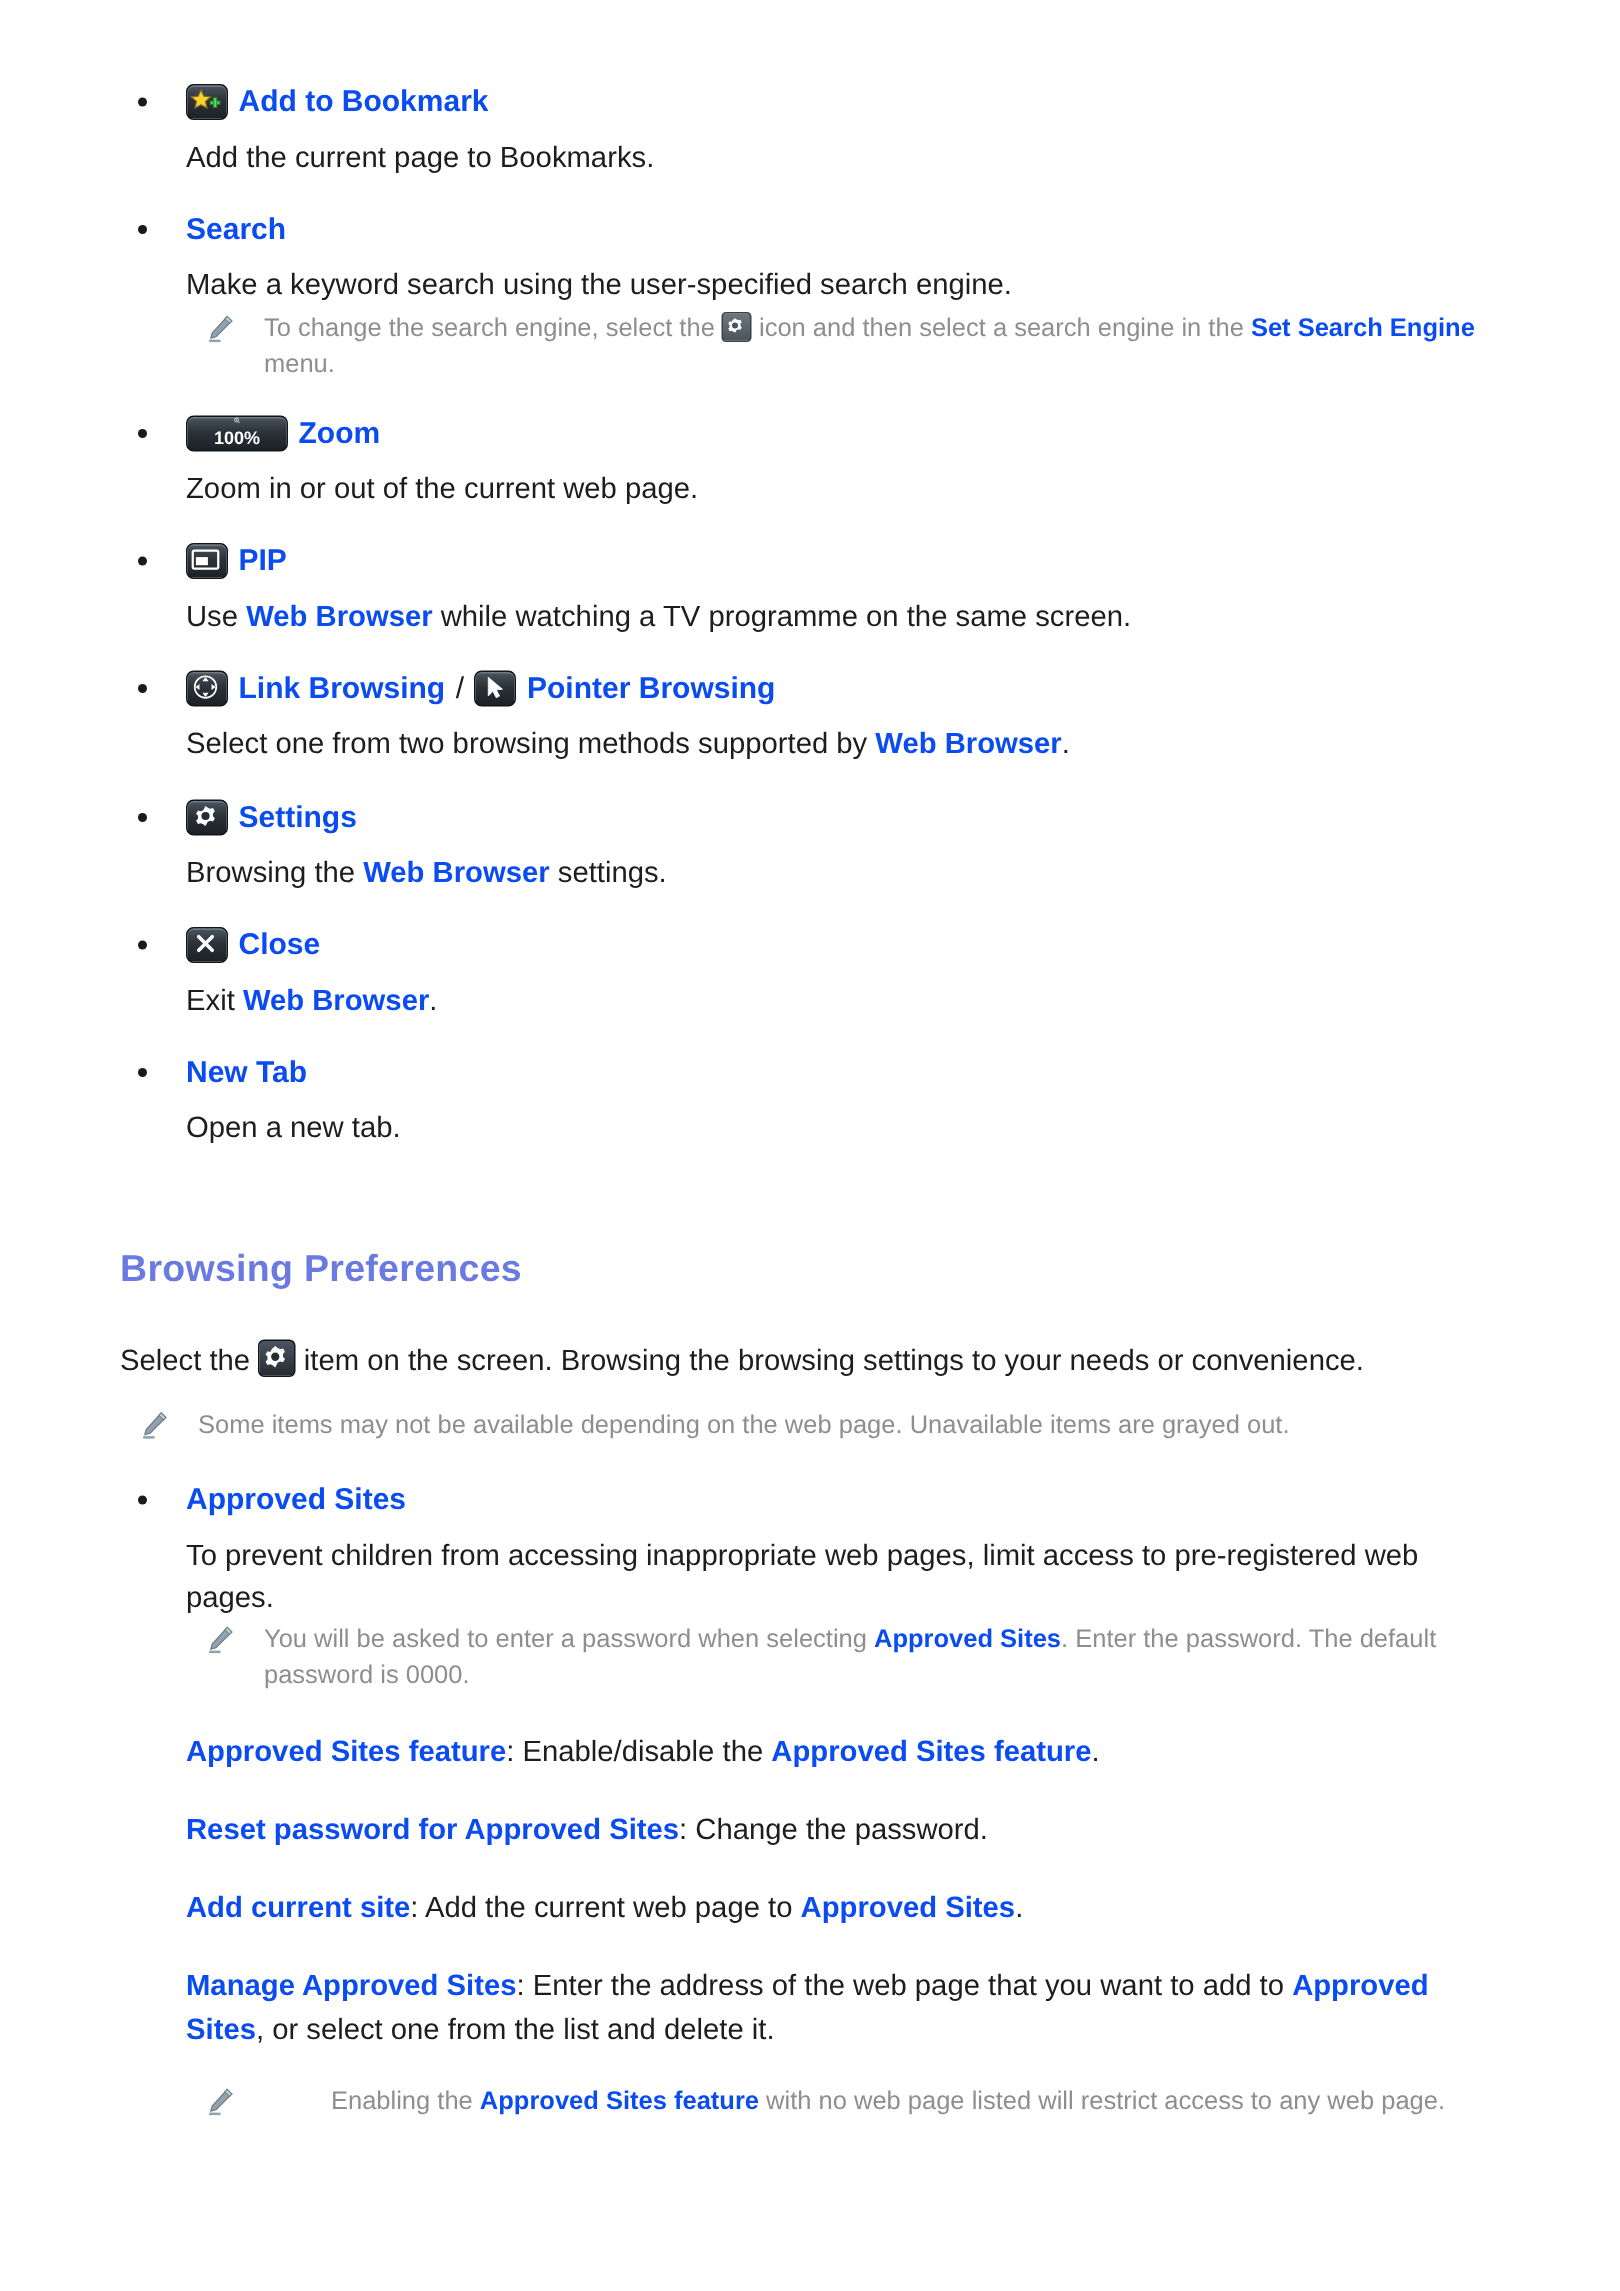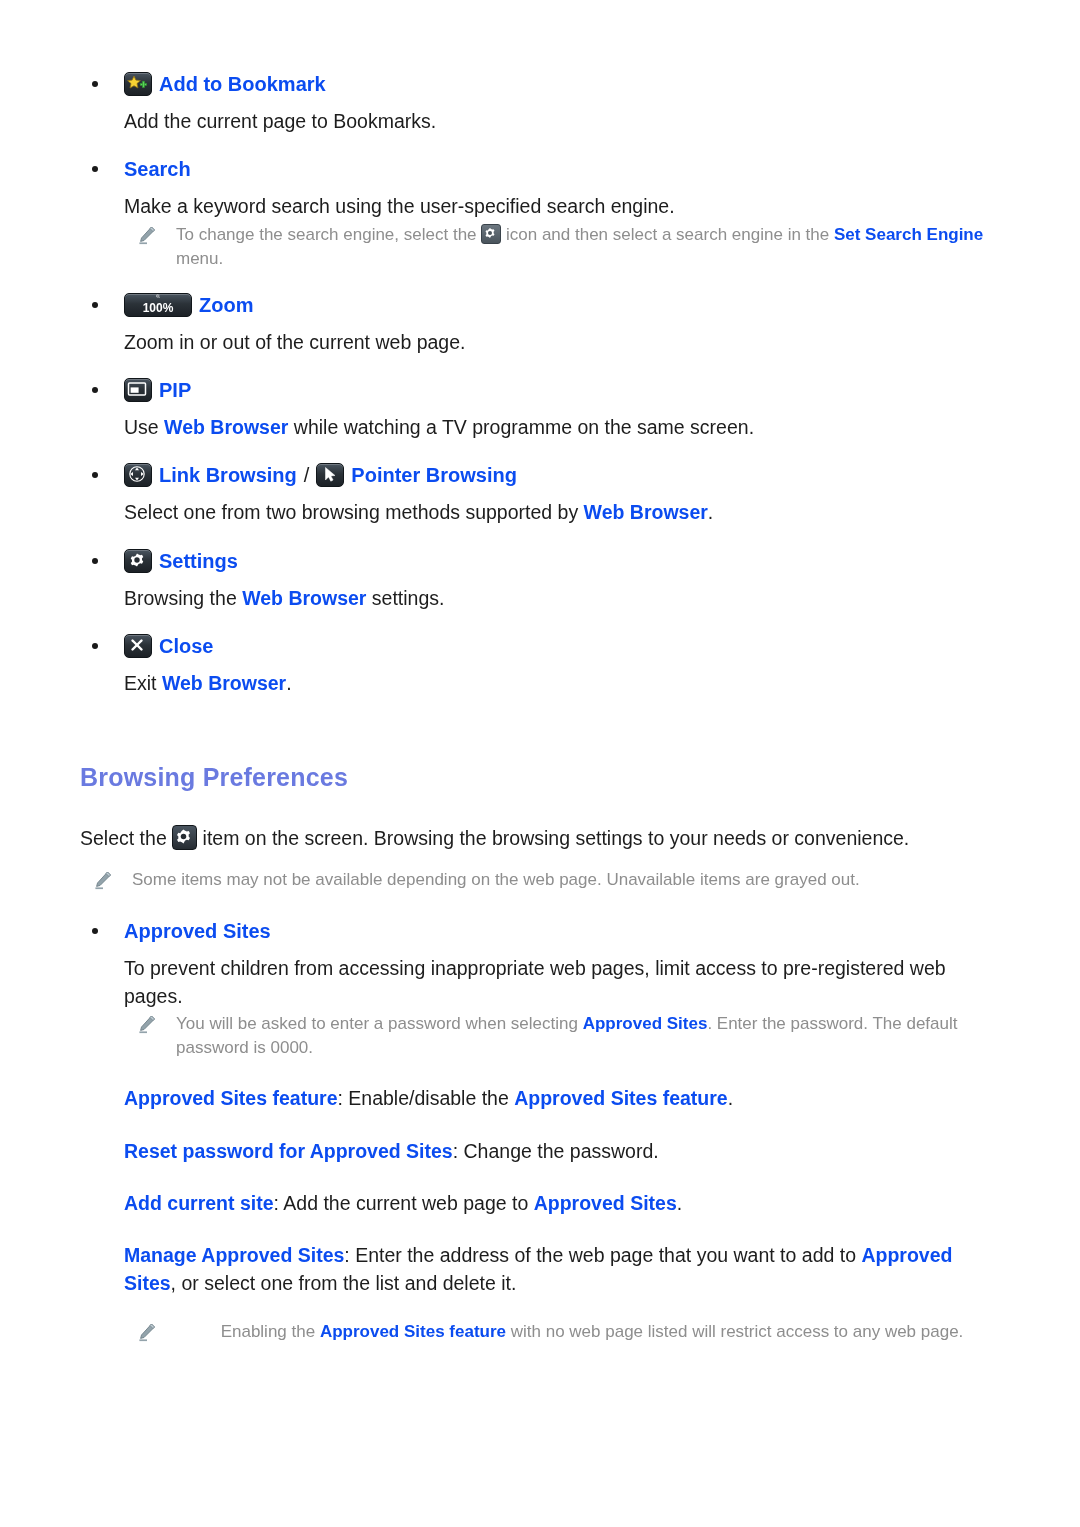--- a/index.html
+++ b/index.html
@@ -23,21 +23,21 @@
 
   
   .blue { color: #0b4cf0; font-weight: bold; }
 
   
   .bullet-row {
     position: relative;
     padding-left: 52px;
     margin-top: 22px;
   }
-  .bullet-row:first-child { margin-top: 16px; }
+  .bullet-row:first-child { margin-top: 0; }
   .bullet-dot {
     position: absolute;
     left: 20px;
     top: 9px;
     width: 6px;
     height: 6px;
     border-radius: 50%;
     background: #1a1a1a;
   }
   .bullet-title {
@@ -263,20 +263,27 @@
         <svg width="24" height="20" viewBox="0 0 24 20">
           <line x1="7.5" y1="5.5" x2="16.5" y2="14.5" stroke="#ffffff" stroke-width="2.4" stroke-linecap="round"></line>
           <line x1="16.5" y1="5.5" x2="7.5" y2="14.5" stroke="#ffffff" stroke-width="2.4" stroke-linecap="round"></line>
         </svg>
       </span>
       <span>Close</span>
     </div>
     <div class="bullet-body"><span>Exit </span><b class="blue">Web Browser</b><span>.</span></div>
   </div>
 
+  <div class="bullet-row">
+    <span class="bullet-dot"></span>
+    <div class="bullet-title">
+      <span>New Tab</span>
+    </div>
+    <div class="bullet-body">Open a new tab.</div>
+  </div>
 
   <div class="section-heading">Browsing Preferences</div>
 
   <div class="section-intro"><span>Select the </span><span class="inline-gear big"><svg width="21" height="21" viewBox="0 0 16 16">
           <path d="M8 2.6 9.2 3.6a5.3 5.3 0 0 1 1.3.54l1.45-.35.98 1.7-1.02 1.08a5.3 5.3 0 0 1 0 1.46l1.02 1.08-.98 1.7-1.45-.35a5.3 5.3 0 0 1-1.3.54L8 13.4 6.8 12.4a5.3 5.3 0 0 1-1.3-.54l-1.45.35-.98-1.7 1.02-1.08a5.3 5.3 0 0 1 0-1.46L3.07 6.89l.98-1.7 1.45.35A5.3 5.3 0 0 1 6.8 3.6Z" fill="#ffffff"></path>
           <circle cx="8" cy="8" r="2.1" fill="#262c32"></circle>
         </svg></span><span> item on the screen. Browsing the browsing settings to your needs or convenience.</span></div>
 
   <div class="note-row" style="margin-left:8px;margin-top:16px;">
     <span class="pencil-icon">

